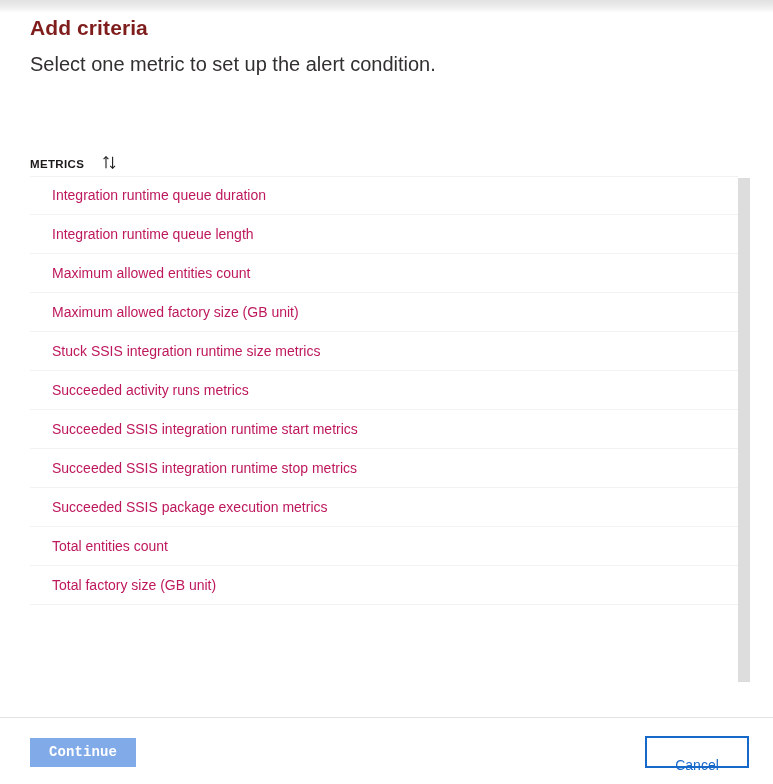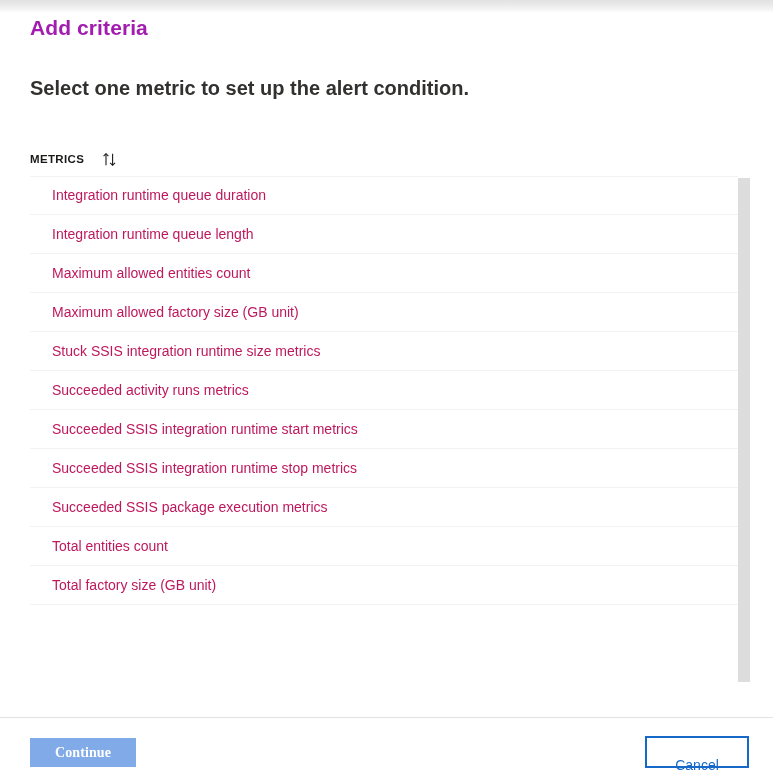--- a/index.html
+++ b/index.html
@@ -43,44 +43,44 @@
     position: relative;
   }
 
   #page-title {
     position: absolute;
     left: 30px;
     top: 14px;
     font-size: 21px;
     font-weight: 600;
     letter-spacing: .1px;
-    color: #a21caf;
+    color: #7f1d1d;
     line-height: 28px;
     white-space: nowrap;
   }
 
   #page-subtitle {
     position: absolute;
     left: 30px;
-    top: 74px;
+    top: 50px;
     font-size: 20px;
-    font-weight: 700;
+    font-weight: 400;
     color: #323130;
     line-height: 28px;
     white-space: nowrap;
   }
 
   
   #list-header {
     position: absolute;
     left: 30px;
     top: 148px;
     height: 22px;
     display: flex;
-    align-items: center;
+    align-items: flex-end;
     gap: 18px;
     cursor: pointer;
   }
   #list-header-label {
     font-size: 11.5px;
     font-weight: 700;
     letter-spacing: .35px;
     color: #1b1a19;
   }
   #sort-icon { display: block; }
@@ -145,21 +145,21 @@
   }
   #continue-button {
     position: absolute;
     left: 30px;
     top: 20px;
     width: 106px;
     height: 29px;
     background: #81aae9;
     border: none;
     color: #ffffff;
-    font-family: Liberation Serif, serif;
+    font-family: Liberation Mono, monospace;
     font-size: 14px;
     font-weight: 600;
     letter-spacing: .1px;
     cursor: default;
     padding: 0;
     line-height: 29px;
     text-align: center;
   }
   #cancel-button {
     position: absolute;

